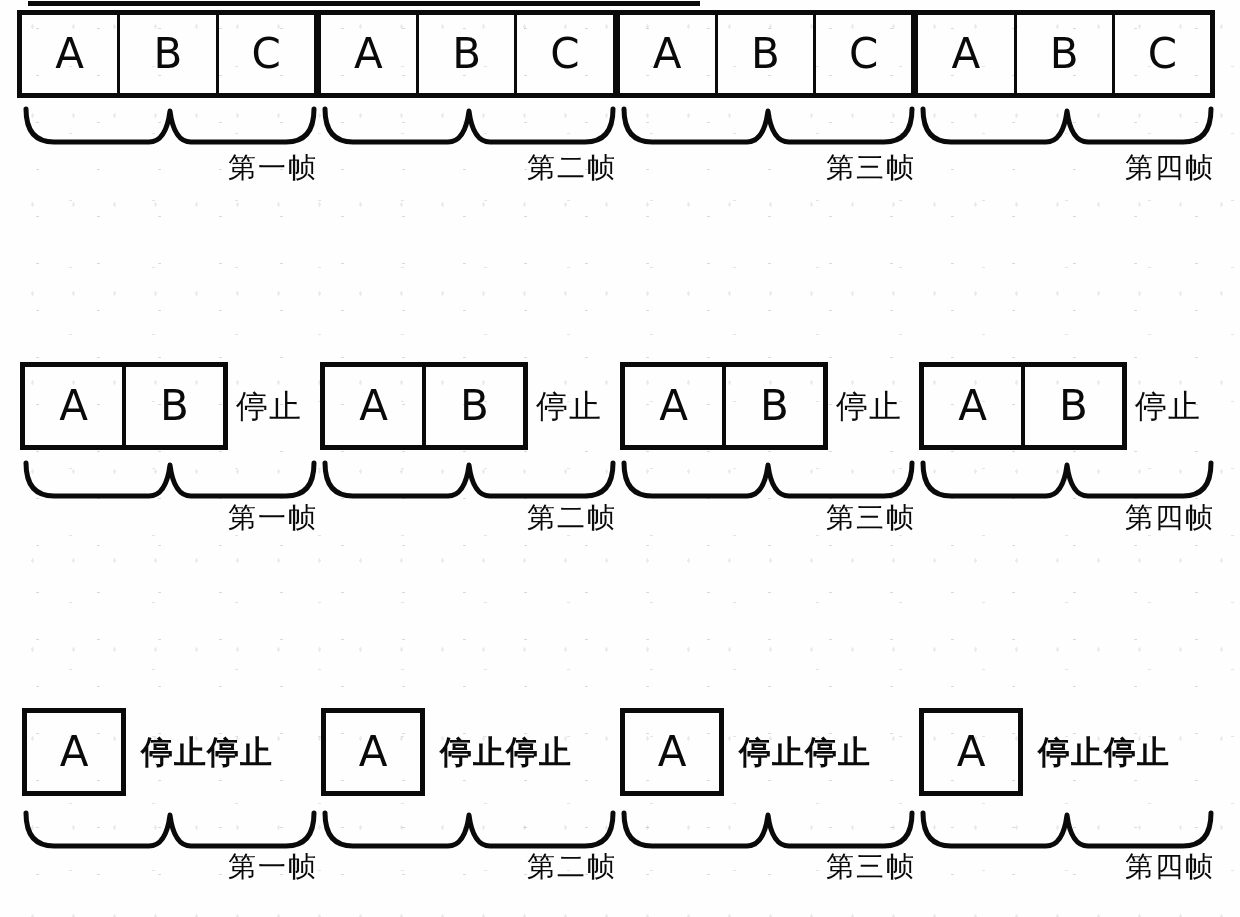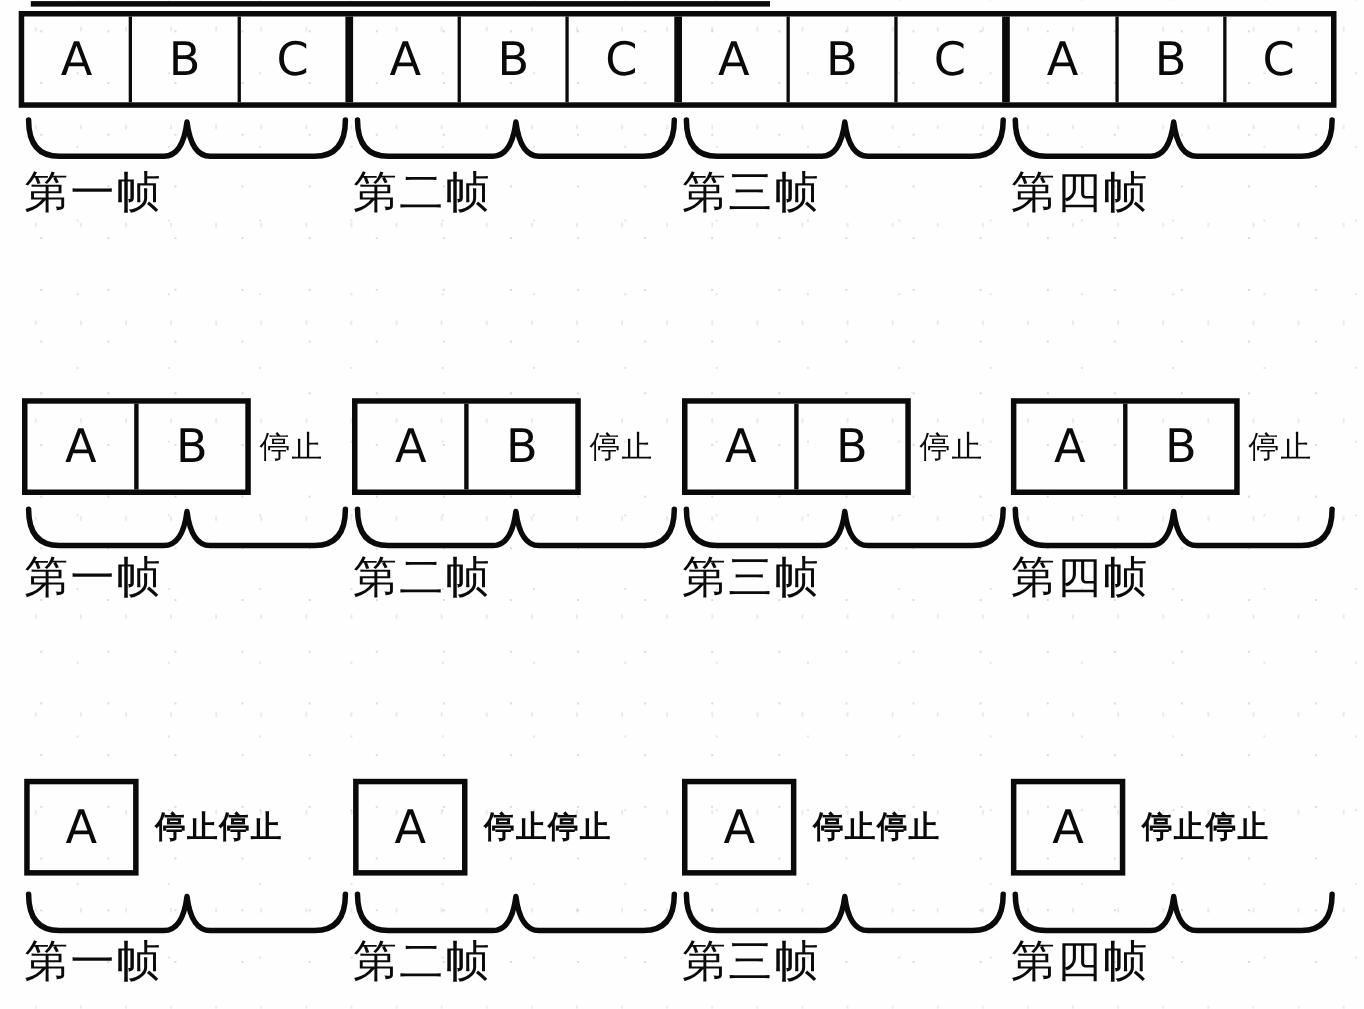--- a/index.html
+++ b/index.html
@@ -26,37 +26,37 @@
   }
   .strip .cell.first{border-left:none;}
   .strip .cell.gsep{border-left-width:7px;}
 
   
   svg.brace{position:absolute;width:296px;height:44px;overflow:visible;}
   svg.brace path{fill:none;stroke:#0a0a0a;stroke-width:5;stroke-linecap:round;stroke-linejoin:round;}
 
   
   .flabel{
-    position:absolute;width:296px;text-align:left;
-    font-size:40px;line-height:1.1;letter-spacing:2px;white-space:nowrap;
+    position:absolute;width:296px;text-align:right;
+    font-size:28px;line-height:1.1;letter-spacing:2px;white-space:nowrap;
   }
 
   
   .group{position:absolute;display:flex;align-items:center;height:88px;}
   .fbox{
     box-sizing:border-box;height:88px;border:5px solid #0a0a0a;display:flex;background:transparent;
   }
   .fbox.two{width:208px;}
   .fbox.one{width:104px;}
   .fbox .cell{
     flex:1 1 0;display:flex;align-items:center;justify-content:center;
     font-size:42px;line-height:1;
   }
   .fbox .cell.sep{border-left:4px solid #0a0a0a;}
-  .stop{font-size:28px;line-height:1;white-space:nowrap;letter-spacing:1px;text-align:center;}
+  .stop{font-size:32px;line-height:1;white-space:nowrap;letter-spacing:1px;text-align:center;}
   .stop.m{margin-left:8px;}
   .stop.b{margin-left:15px;font-weight:bold;}
 </style>
 </head>
 <body>
 
 <div class="canvas">
 
   <div class="artifact"></div>
 

